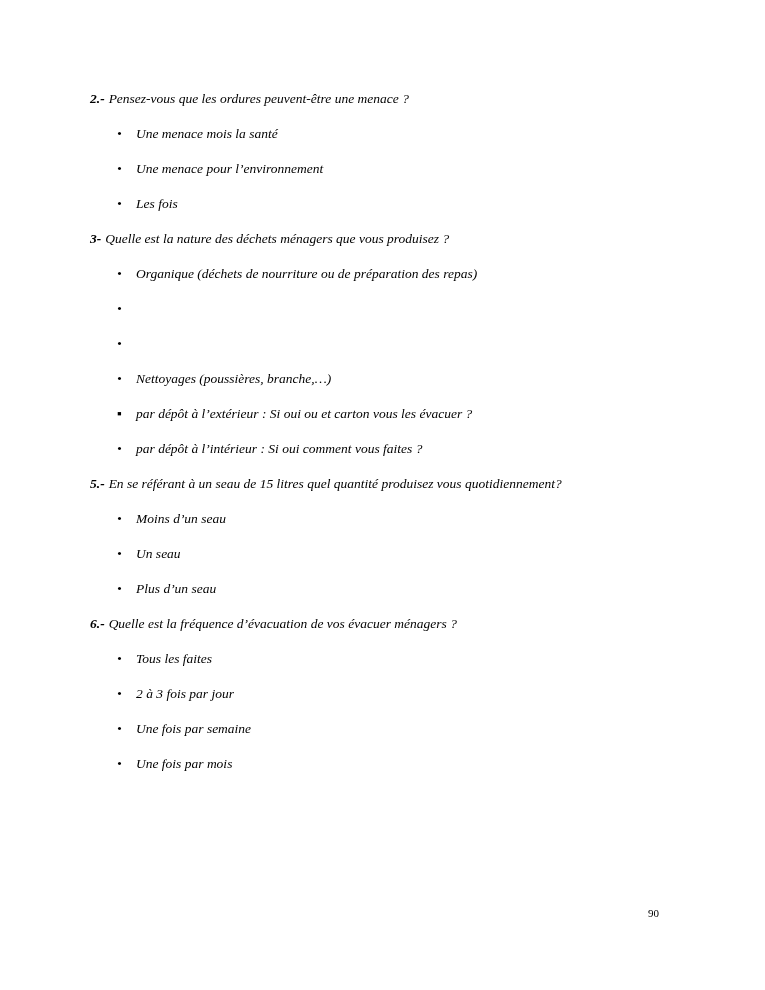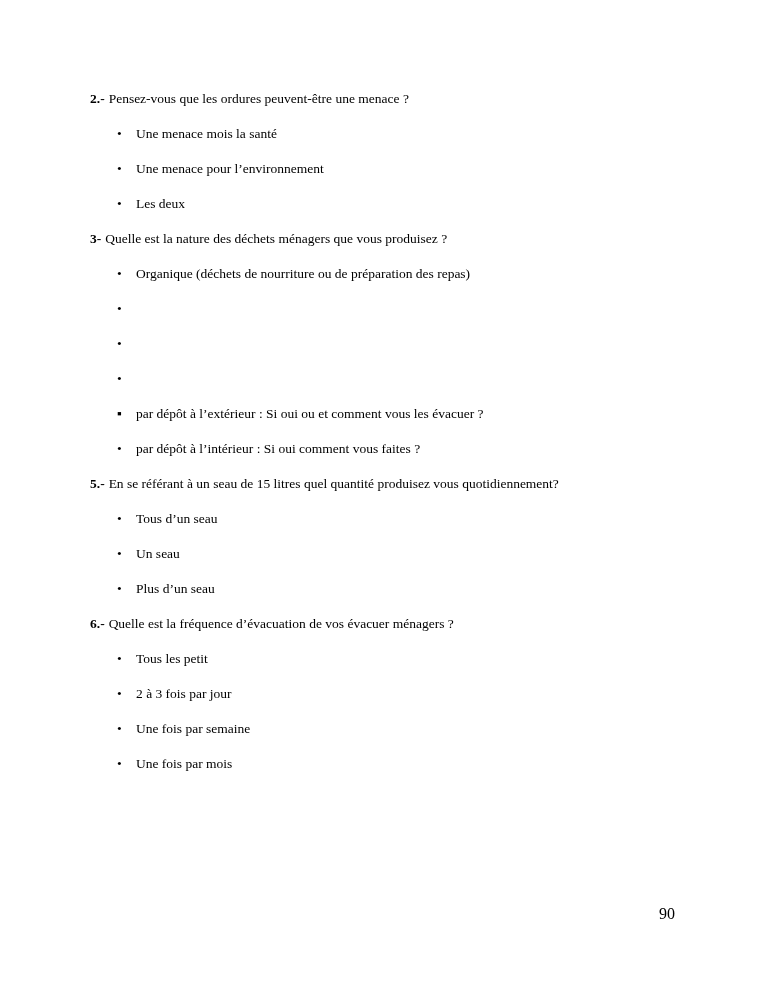--- a/index.html
+++ b/index.html
@@ -16,20 +16,21 @@
     font-family: "Liberation Serif", serif;
     color: #000000;
     font-size: 13.5px;
     overflow: hidden;
   }
   .content {
     position: absolute;
     top: 90px;
     left: 90px;
     width: 600px;
+    font-style: italic;
   }
   .q-line {
     margin: 0 0 18px 0;
     line-height: 17px;
   }
   .q-num {
     font-weight: bold;
     margin-right: 4px;
   }
   .bullet-line {
@@ -41,87 +42,88 @@
   .marker {
     flex: 0 0 19px;
     width: 19px;
   }
   .gap-before {
     margin-top: 14px;
   }
   .page-number {
     position: absolute;
     top: 905px;
-    right: 90px;
-    font-size: 16px;
+    right: 106px;
+    font-size: 11px;
     line-height: 17px;
   }
 </style>
 </head>
 <body>
 
 <div class="page">
   <div class="content">
 
     <p class="q-line"><span class="q-num">2.-</span><span>Pensez-vous que les ordures peuvent-être une menace ?</span></p>
     <div class="bullet-line">
       <span class="marker">•</span>
       <span class="b-text">Une menace mois la santé</span>
     </div>
     <div class="bullet-line">
       <span class="marker">•</span>
       <span class="b-text">Une menace pour l’environnement</span>
     </div>
     <div class="bullet-line">
       <span class="marker">•</span>
-      <span class="b-text">Les deux</span>
+      <span class="b-text">Les fois</span>
     </div>
 
     <p class="q-line"><span class="q-num">3-</span><span>Quelle est la nature des déchets ménagers que vous produisez ?</span></p>
     <div class="bullet-line">
       <span class="marker">•</span>
       <span class="b-text">Organique (déchets de nourriture ou de préparation des repas)</span>
     </div>
     <div class="bullet-line">
       <span class="marker">•</span>
     </div>
     <div class="bullet-line">
       <span class="marker">•</span>
     </div>
     <div class="bullet-line">
       <span class="marker">•</span>
+      <span class="b-text">Nettoyages (poussières, branche,…)</span>
     </div>
 
     <div class="bullet-line">
       <span class="marker">▪</span>
-      <span class="b-text">par dépôt à l’extérieur : Si oui ou et comment vous les évacuer ?</span>
+      <span class="b-text">par dépôt à l’extérieur : Si oui ou et carton vous les évacuer ?</span>
     </div>
     <div class="bullet-line">
       <span class="marker">•</span>
       <span class="b-text">par dépôt à l’intérieur : Si oui comment vous faites ?</span>
     </div>
 
     <p class="q-line"><span class="q-num">5.-</span><span>En se référant à un seau de 15 litres  quel quantité produisez vous quotidiennement?</span></p>
     <div class="bullet-line">
       <span class="marker">•</span>
-      <span class="b-text">Tous d’un seau</span>
+      <span class="b-text">Moins d’un seau</span>
     </div>
     <div class="bullet-line">
       <span class="marker">•</span>
       <span class="b-text">Un seau</span>
     </div>
     <div class="bullet-line">
       <span class="marker">•</span>
       <span class="b-text">Plus d’un seau</span>
     </div>
 
     <p class="q-line"><span class="q-num">6.-</span><span>Quelle est la fréquence  d’évacuation  de  vos évacuer ménagers ?</span></p>
     <div class="bullet-line gap-before">
       <span class="marker">•</span>
-      <span class="b-text">Tous les petit</span>
+      <span class="b-text">Tous les faites</span>
     </div>
     <div class="bullet-line">
       <span class="marker">•</span>
       <span class="b-text">2 à 3 fois par jour</span>
     </div>
     <div class="bullet-line">
       <span class="marker">•</span>
       <span class="b-text">Une fois par semaine</span>
     </div>
     <div class="bullet-line">

